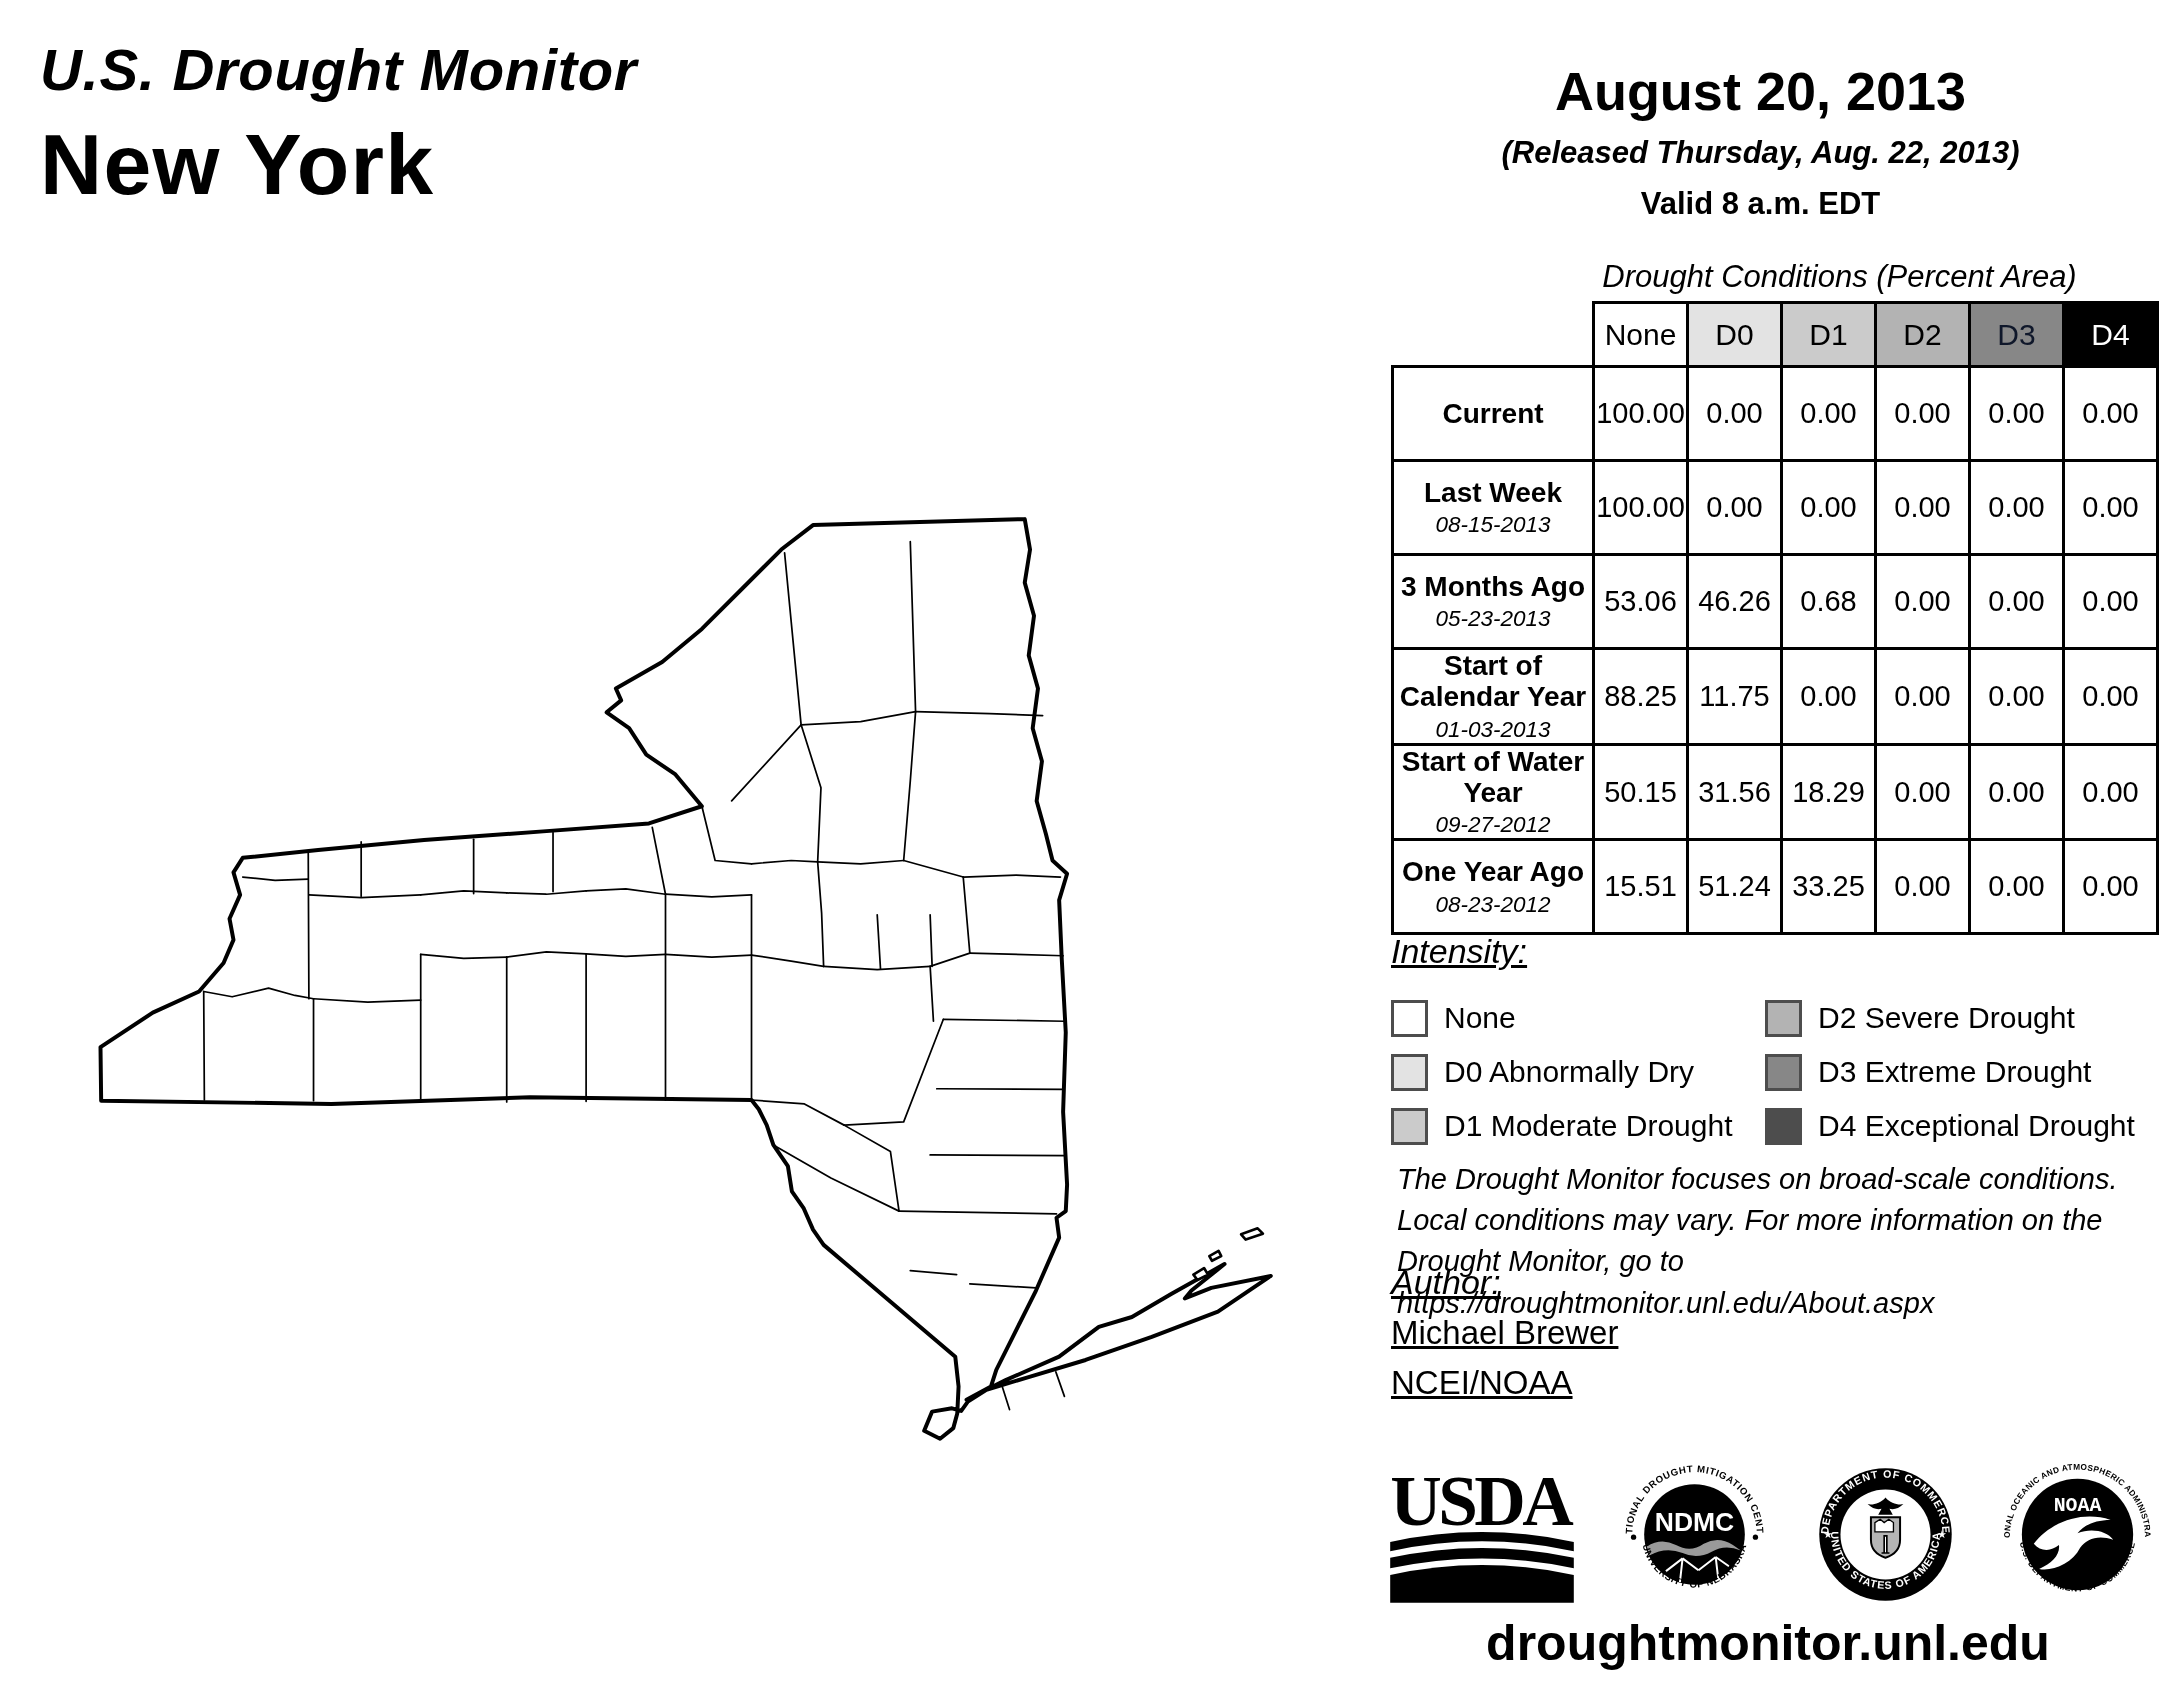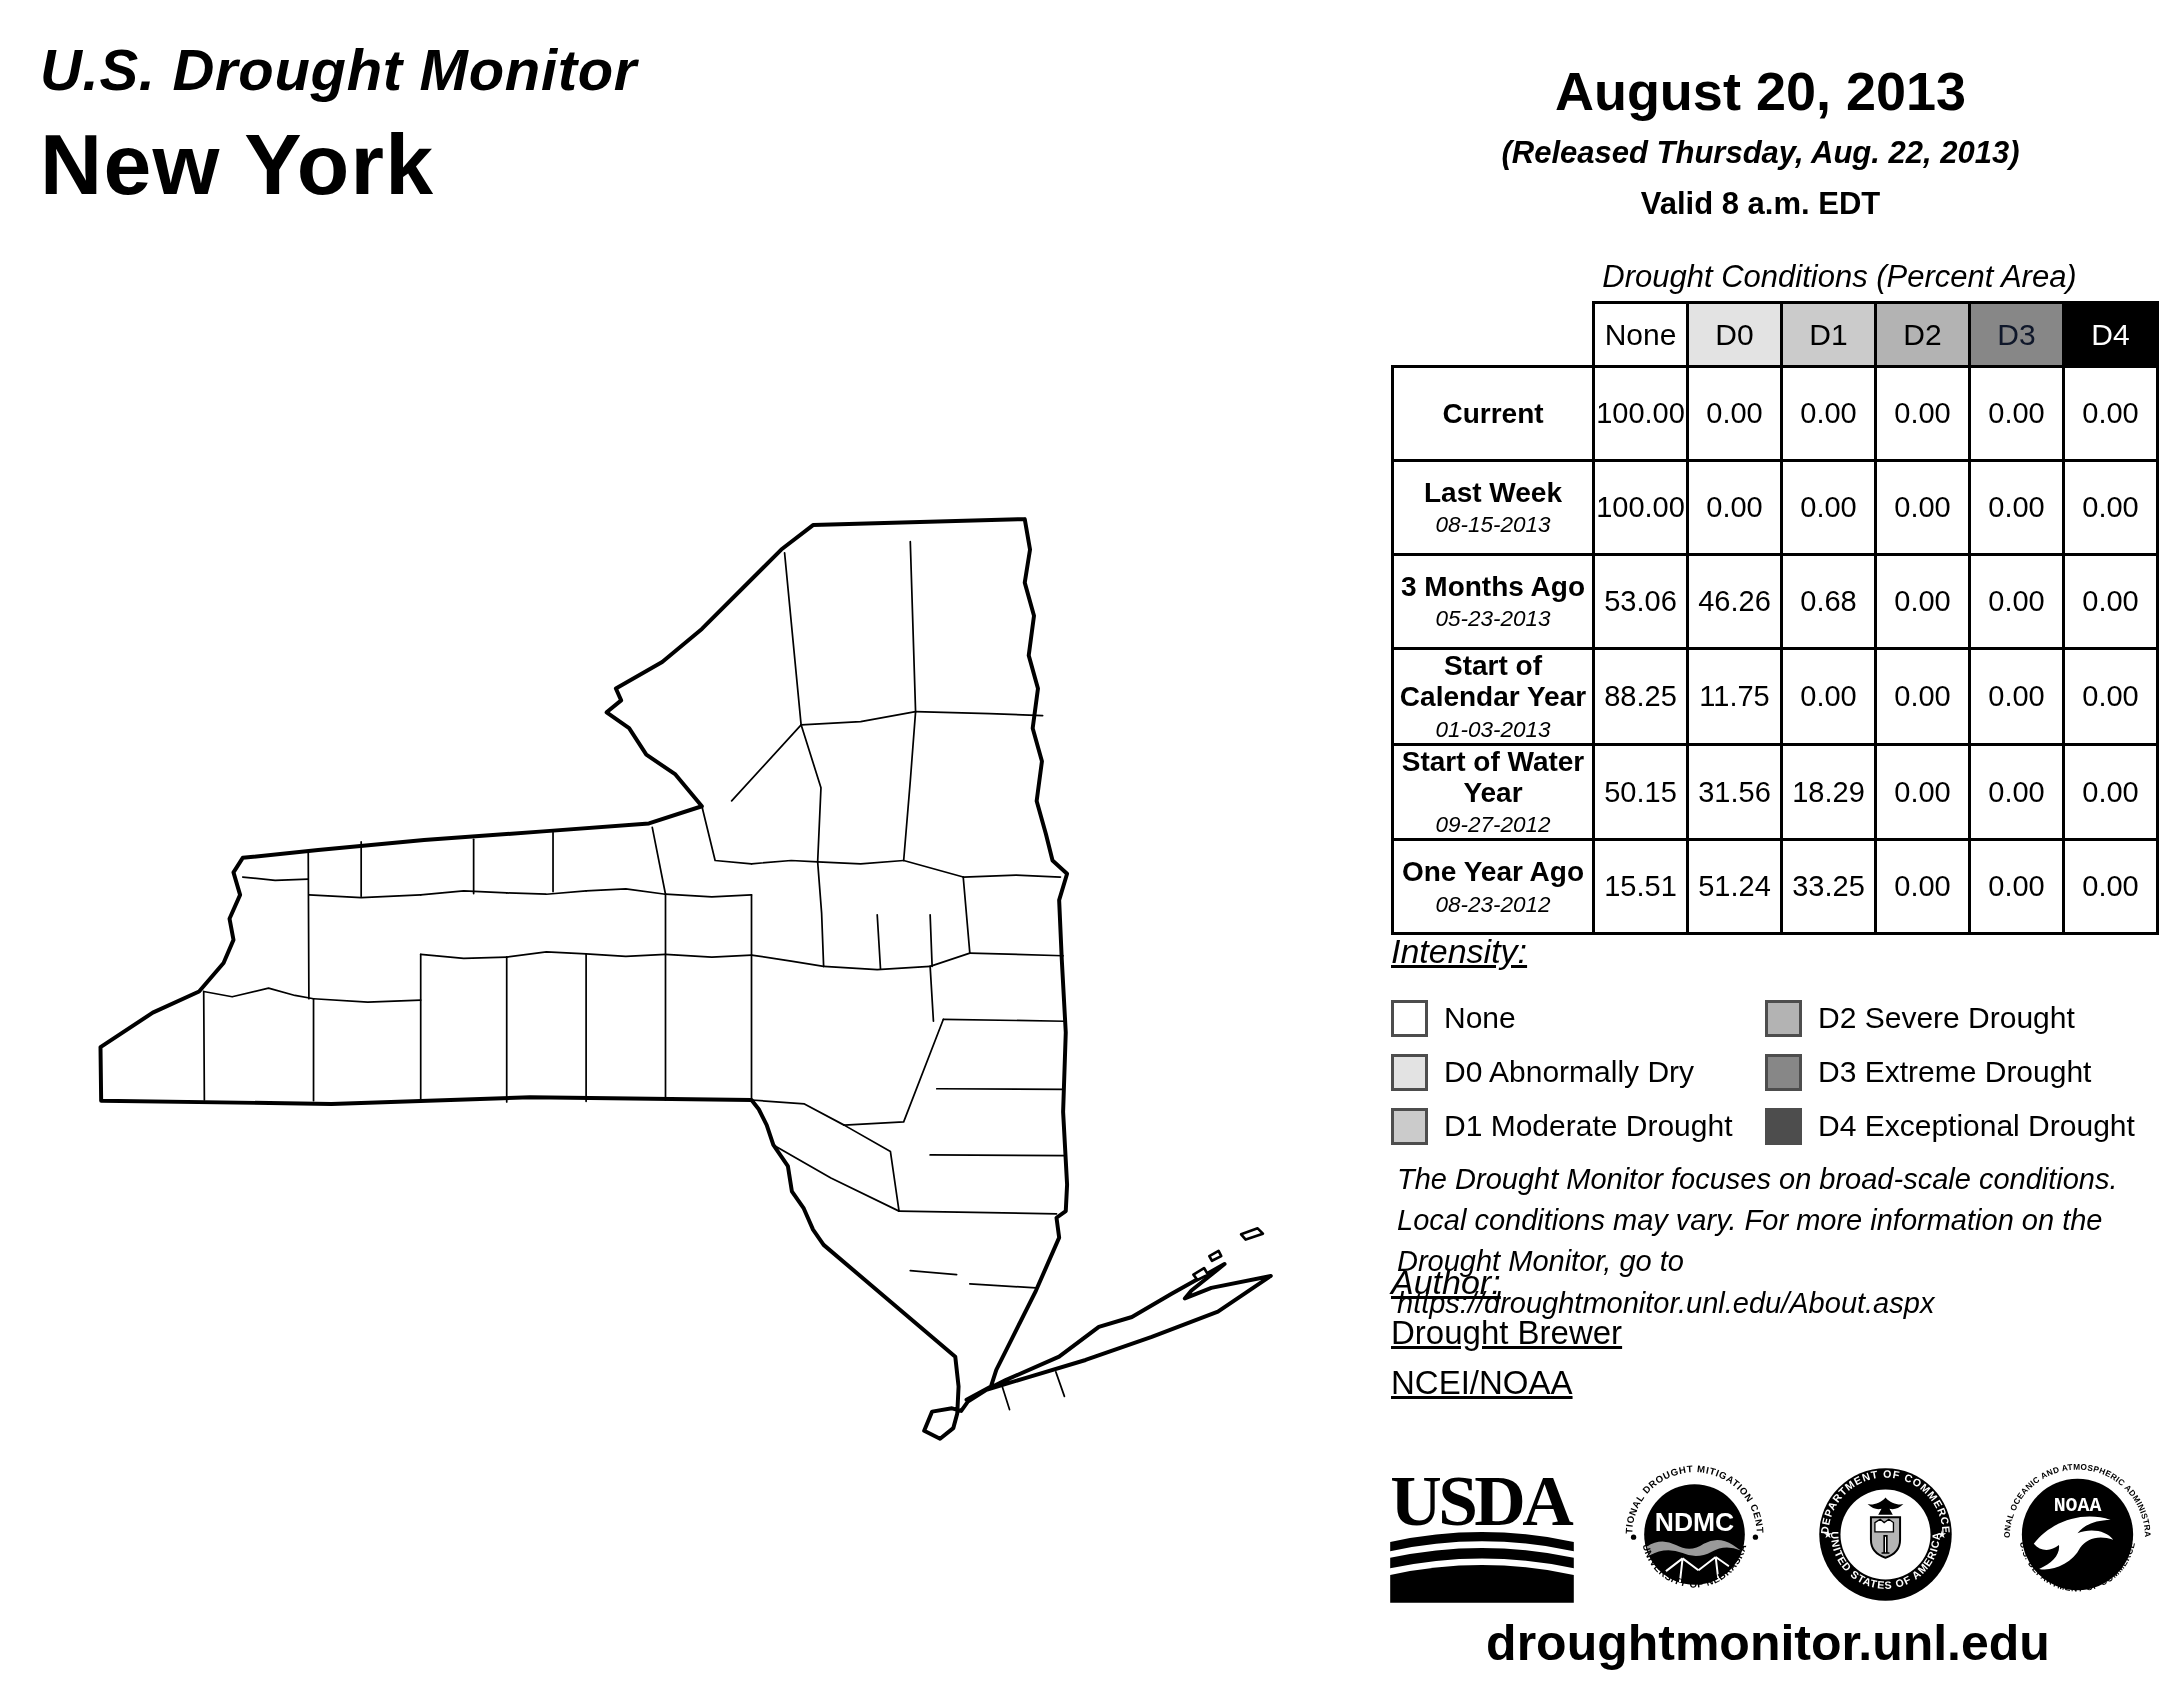--- a/index.html
+++ b/index.html
@@ -197,21 +197,21 @@
 </div>
 
 <div class="abs" id="disclaimer">
   <div>The Drought Monitor focuses on broad-scale conditions.</div>
   <div>Local conditions may vary. For more information on the</div>
   <div>Drought Monitor, go to https://droughtmonitor.unl.edu/About.aspx</div>
 </div>
 
 <div class="abs" id="author">
   <div id="author-title">Author:</div>
-  <div id="author-name">Drought Brewer</div>
+  <div id="author-name">Michael Brewer</div>
   <div id="author-org">NCEI/NOAA</div>
 </div>
 
 <div class="abs" id="logos">
 
   <svg class="logo" width="192" height="142" viewBox="0 0 290 215">
     <text x="145" y="92" text-anchor="middle" font-family="Liberation Serif, serif" font-weight="bold" font-size="108" textLength="278">USDA</text>
     <path d="M6,118 Q145,88 284,118 L284,132 Q145,102 6,132 Z" fill="#000"></path>
     <path d="M6,142 Q145,112 284,142 L284,158 Q145,128 6,158 Z" fill="#000"></path>
     <path d="M6,168 Q145,138 284,168 L284,210 L6,210 Z" fill="#000"></path>

